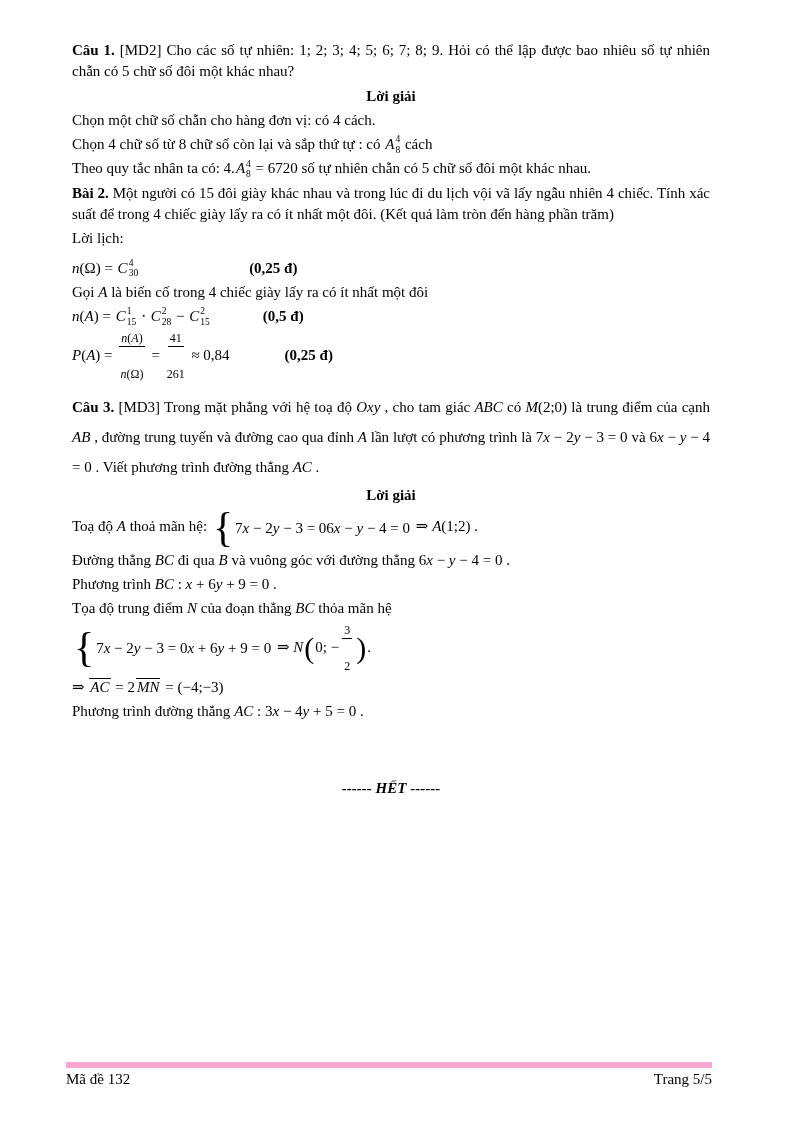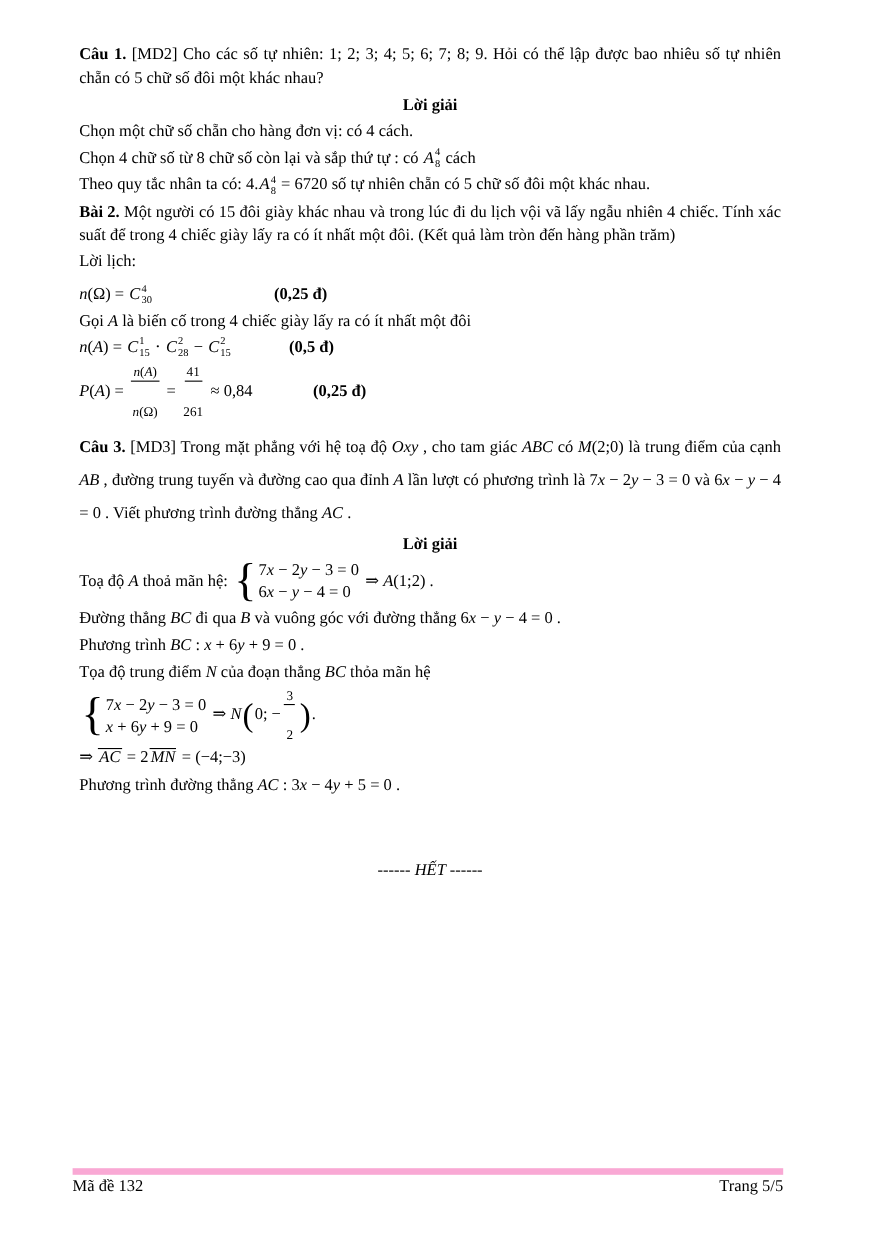--- a/index.html
+++ b/index.html
@@ -14,33 +14,33 @@
   p { margin:0 0 3px 0; line-height:1.42; }
   .just   { text-align:justify; }
   .center { text-align:center; }
   .lh2    { line-height:2; }
   .mt6  { margin-top:2px; }
   .mt8  { margin-top:8px; }
   .mt10 { margin-top:10px; }
   .mt12 { }
   .mt56 { margin-top:56px; }
   .b  { font-weight:bold; }
-  .bi { font-weight:normal; font-style:italic; }
+  .bi { font-weight:bold; font-style:italic; }
   .it { font-style:italic; }
   
   .ss { display:inline-flex; align-items:center; margin:0 1px; }
   .ss .stk { display:inline-flex; flex-direction:column; font-size:9.5px; line-height:1.1; margin-left:1px; }
   
   .fr { display:inline-flex; flex-direction:column; align-items:center; vertical-align:middle;
         font-size:12px; line-height:1.25; margin:0 3px; text-align:center;gap:20px; }
   .fr .num { border-bottom:1px solid #000; padding:0 2px; }
   
   .sys { display:inline-flex; align-items:center; vertical-align:middle; margin:0 2px; }
   .sys .brace { font-size:42px; line-height:0.9; margin-right:2px; font-weight:400; }
-  .sys .lines { display:inline-flex; flex-direction:column; line-height:1.35; }
+  .sys .lines { display:inline-flex; flex-direction:row; line-height:1.35; }
   
   .bg { font-size:30px; line-height:0.8; vertical-align:middle; margin:0 1px; }
   
   .ov { display:inline-block; border-top:1px solid #000; line-height:1.1; padding:0 1px; margin:0 1px; }
   
   .sp { display:inline-block; height:1px; }
   .footer {
     position:absolute; left:66px; right:46px; top:1062px;
     border-top:6px solid #f9a8d4;
     display:flex; justify-content:space-between;

